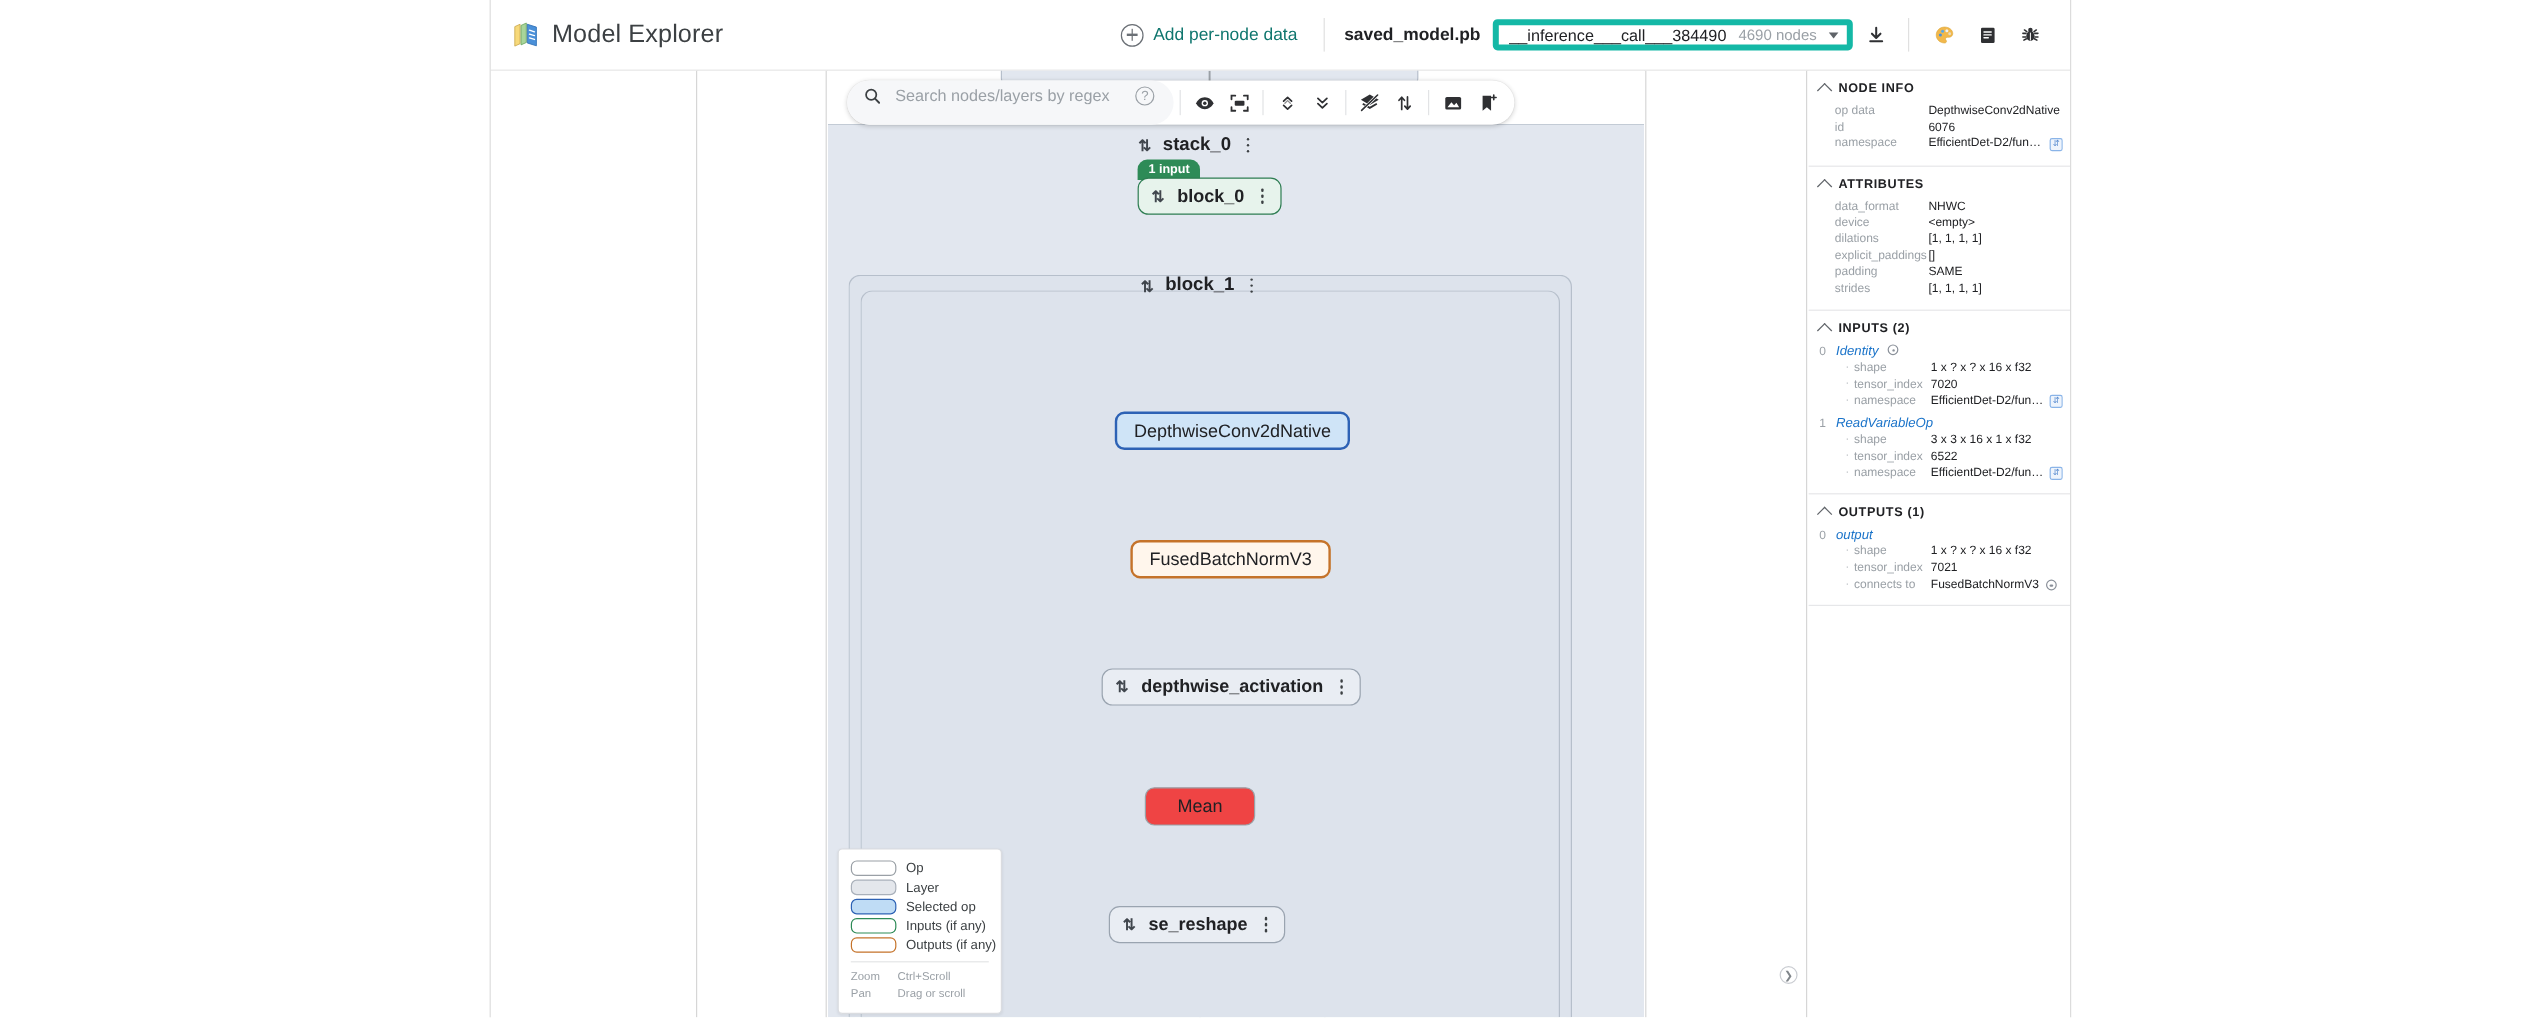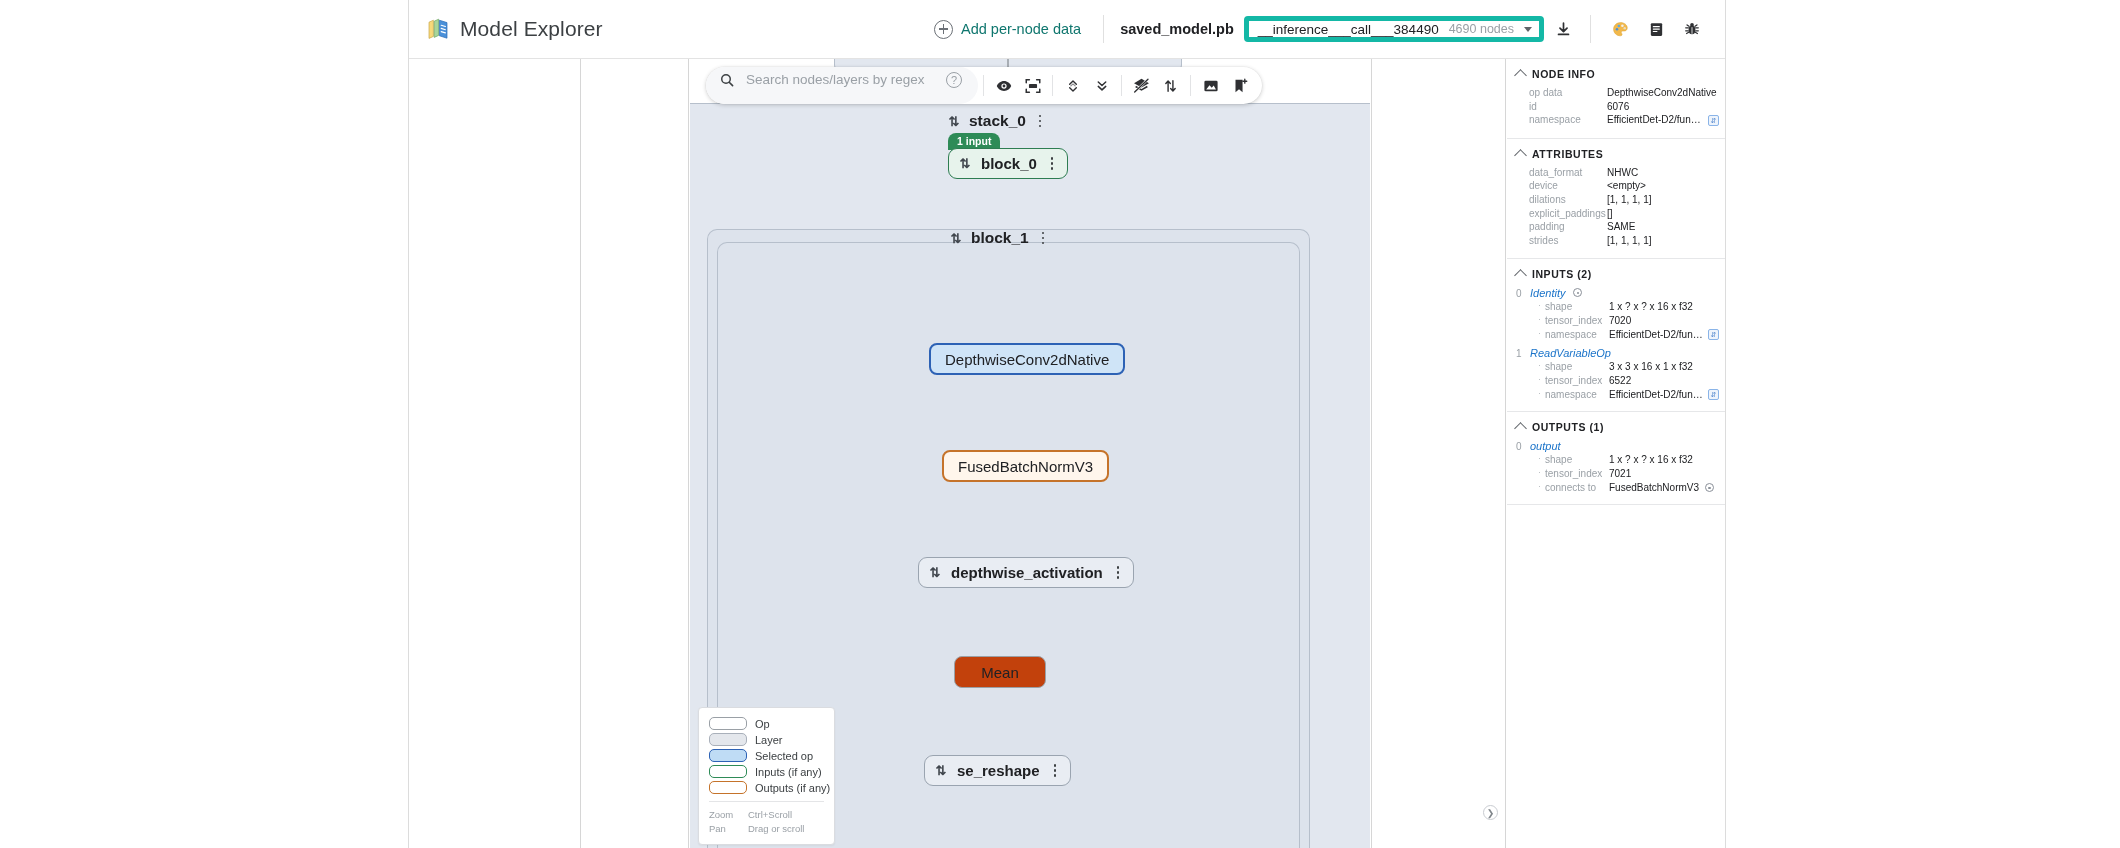--- a/index.html
+++ b/index.html
@@ -214,21 +214,21 @@
     line-height: 1.25;
     white-space: nowrap;
   }
 
   
   .op-node {
     position: absolute;
     display: flex; align-items: center; justify-content: center;
     height: 32px;
     border-radius: 8px;
-    background: #c2410c;
+    background: #ef4444;
     border: 1.2px solid #9aa0a6;
     font-size: 15px; color: #202124;
     padding: 0 14px;
     white-space: nowrap;
     cursor: pointer;
   }
   .op-node.selected {
     background: #cfe4f7;
     border: 2px solid #2d62b5;
   }

